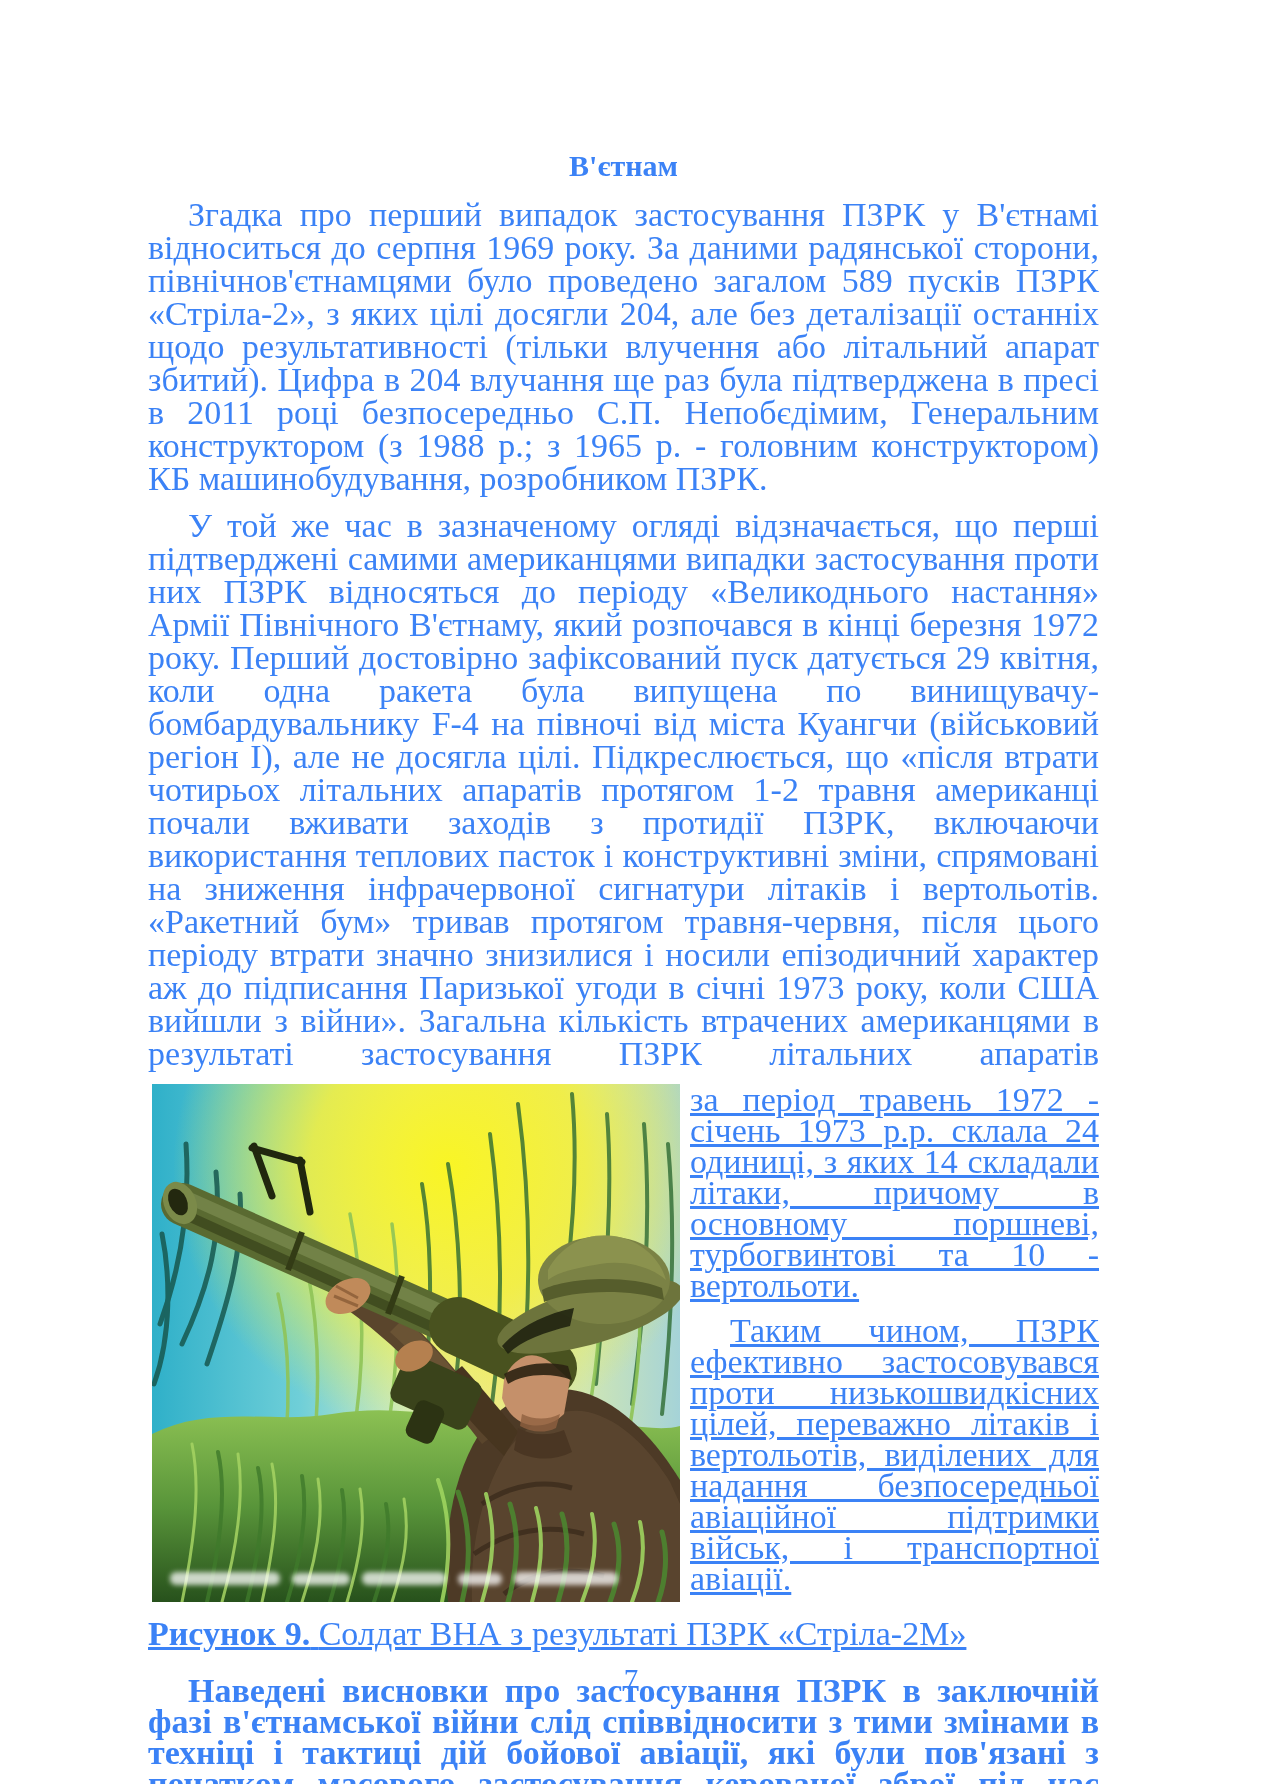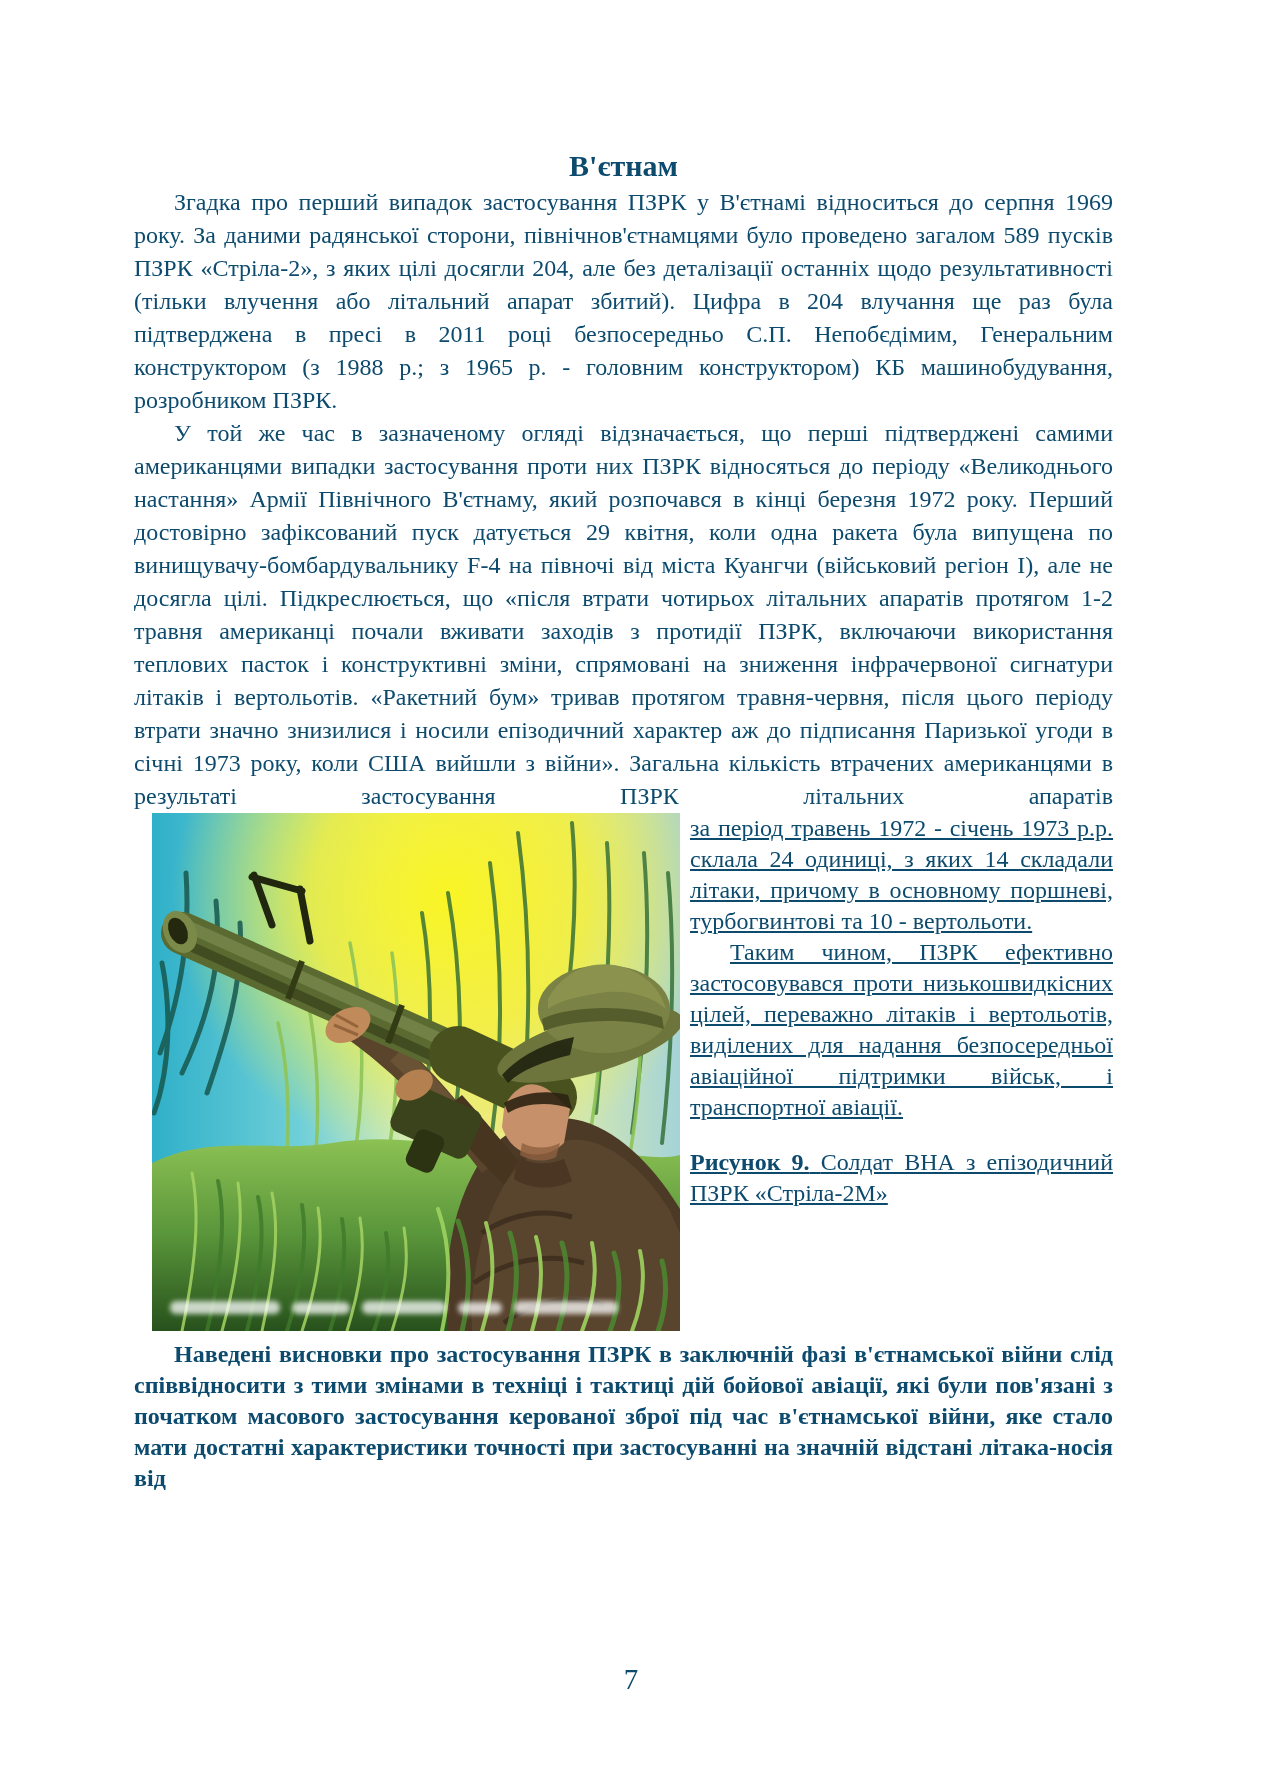--- a/index.html
+++ b/index.html
@@ -4,31 +4,31 @@
 <style>
   html,body { margin:0; padding:0; background:#e8e8e8; }
   .page {
     position:relative;
     width:1262px; height:1784px;
     margin:0 auto;
     background:#ffffff;
     box-sizing:border-box;
     padding:148px 149px 0 134px;
     font-family:"Liberation Serif","DejaVu Serif",serif;
-    color:#0c4a6e;
+    color:#3b82f6;
     overflow:hidden;
   }
   .title {
     margin:0 0 2px 0;
     font-size:30px; line-height:36px;
     font-weight:bold; text-align:center;
   }
   p.body {
-    margin:0;
-    font-size:24px; line-height:33px;
+    margin:14px;
+    font-size:34px; line-height:33px;
     text-align:justify;
     text-indent:40px;
   }
   p.last-justify { text-align-last:justify; }
   .figure-flow { overflow:visible;text-decoration:underline; }
   .figure-flow p.body { line-height:31px; }
   .photo-figure {
     float:left;
     width:528px; height:518px;
     margin:0 10px 8px 18px;
@@ -202,21 +202,21 @@
           <rect x="306" y="489" width="44" height="12" rx="6"></rect>
           <rect x="362" y="488" width="104" height="13" rx="6"></rect>
         </g>
       </svg>
     </figure>
 
     <p class="body no-indent">за період травень 1972 - січень 1973 р.р. склала 24 одиниці, з яких 14 складали літаки, причому в основному поршневі, турбогвинтові та 10 - вертольоти.</p>
 
     <p class="body">Таким чином, ПЗРК ефективно застосовувався проти низькошвидкісних цілей, переважно літаків і вертольотів, виділених для надання безпосередньої авіаційної підтримки військ, і транспортної авіації.</p>
 
-    <p class="body caption"><b>Рисунок 9.</b> <span>Солдат ВНА з епізодичний ПЗРК «Стріла-2М»</span></p>
+    <p class="body caption"><b>Рисунок 9.</b> <span>Солдат ВНА з результаті ПЗРК «Стріла-2М»</span></p>
 
   </div>
 
   <p class="body final-para last-justify">Наведені висновки про застосування ПЗРК в заключній фазі в'єтнамської війни слід співвідносити з тими змінами в техніці і тактиці дій бойової авіації, які були пов'язані з початком масового застосування керованої зброї під час в'єтнамської війни, яке стало мати достатні характеристики точності при застосуванні на значній відстані літака-носія від</p>
 
   <div class="pageno">7</div>
 
 </div>
 
 </body></html>

